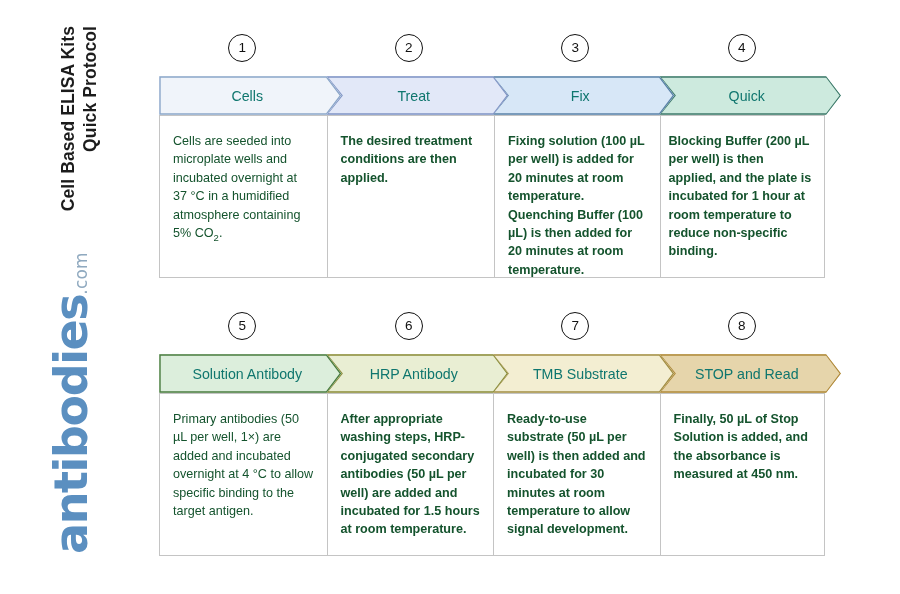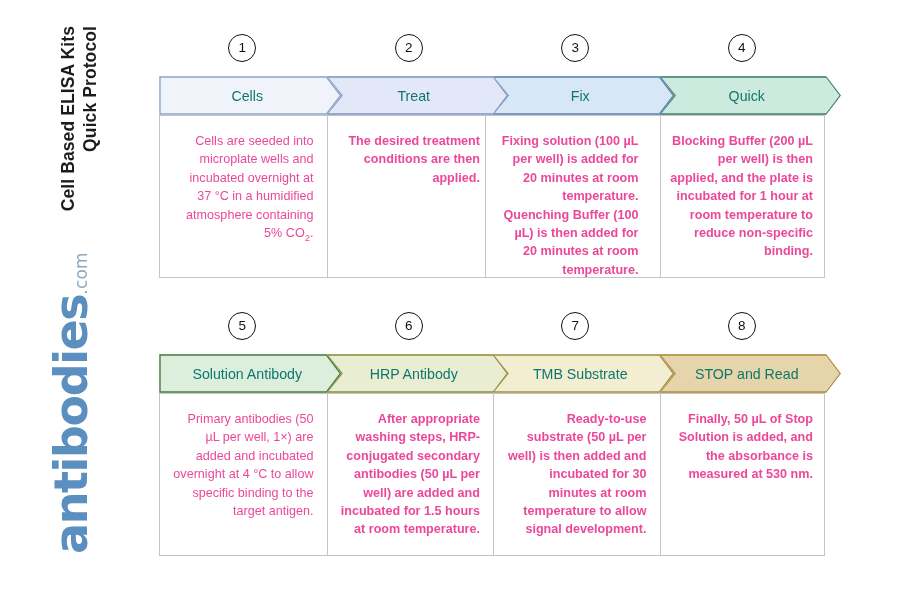--- a/index.html
+++ b/index.html
@@ -151,22 +151,22 @@
     box-sizing: border-box;
     display: flex;
     align-items: flex-start;
     justify-content: center;
     padding: 16px 13px 0 13px;
   }
   .body-cell + .body-cell { border-left: 1px solid #c4c4c4; font-weight: bold; }
   .body-text {
     font-size: 12.6px;
     line-height: 1.46;
-    color: #ec4899;
-    text-align: right;
+    color: #14532d;
+    text-align: left;
   }
   sub { font-size: 9.5px; }
 </style>
 </head>
 <body>
 
 <div id="canvas">
 
   <div class="v-title">
     <div class="v-title-inner">
@@ -214,21 +214,21 @@
           <div class="chev-label">Quick</div>
         </div>
       </div>
     <div class="bodies">
         <div class="body-cell" style="left: 0px; width: 166.5px;">
           <div class="body-text">Cells are seeded into microplate wells and incubated overnight at 37 °C in a humidified atmosphere containing 5% CO<sub>2</sub>.</div>
         </div>
         <div class="body-cell body-cell" style="left: 166.5px; width: 166.5px; border-left: 1px solid rgb(196, 196, 196);">
           <div class="body-text">The desired treatment conditions are then applied.</div>
         </div>
-        <div class="body-cell body-cell" style="left: 325px; width: 166.5px; border-left: 1px solid rgb(196, 196, 196);">
+        <div class="body-cell body-cell" style="left: 334px; width: 166.5px; border-left: 1px solid rgb(196, 196, 196);">
           <div class="body-text">Fixing solution (100 µL per well) is added for 20 minutes at room temperature. Quenching Buffer (100 µL) is then added for 20 minutes at room temperature.</div>
         </div>
         <div class="body-cell body-cell" style="left: 499.5px; width: 166.5px; border-left: 1px solid rgb(196, 196, 196); padding-left: 8px;">
           <div class="body-text">Blocking Buffer (200 µL per well) is then applied, and the plate is incubated for 1 hour at room temperature to reduce non-specific binding.</div>
         </div>
       </div>
   </div>
 
   <div class="flow-row" id="row-2">
     <div class="badges">
@@ -267,18 +267,18 @@
         <div class="body-cell" style="left: 0px; width: 166.5px;">
           <div class="body-text">Primary antibodies (50 µL per well, 1×) are added and incubated overnight at 4 °C to allow specific binding to the target antigen.</div>
         </div>
         <div class="body-cell body-cell" style="left: 166.5px; width: 166.5px; border-left: 1px solid rgb(196, 196, 196);">
           <div class="body-text">After appropriate washing steps, HRP-conjugated secondary antibodies (50 µL per well) are added and incubated for 1.5 hours at room temperature.</div>
         </div>
         <div class="body-cell body-cell" style="left: 333px; width: 166.5px; border-left: 1px solid rgb(196, 196, 196);">
           <div class="body-text">Ready-to-use substrate (50 µL per well) is then added and incubated for 30 minutes at room temperature to allow signal development.</div>
         </div>
         <div class="body-cell body-cell" style="left: 499.5px; width: 166.5px; border-left: 1px solid rgb(196, 196, 196);">
-          <div class="body-text">Finally, 50 µL of Stop Solution is added, and the absorbance is measured at 530 nm.</div>
+          <div class="body-text">Finally, 50 µL of Stop Solution is added, and the absorbance is measured at 450 nm.</div>
         </div>
       </div>
   </div>
 
 </div>
 
 </body></html>

